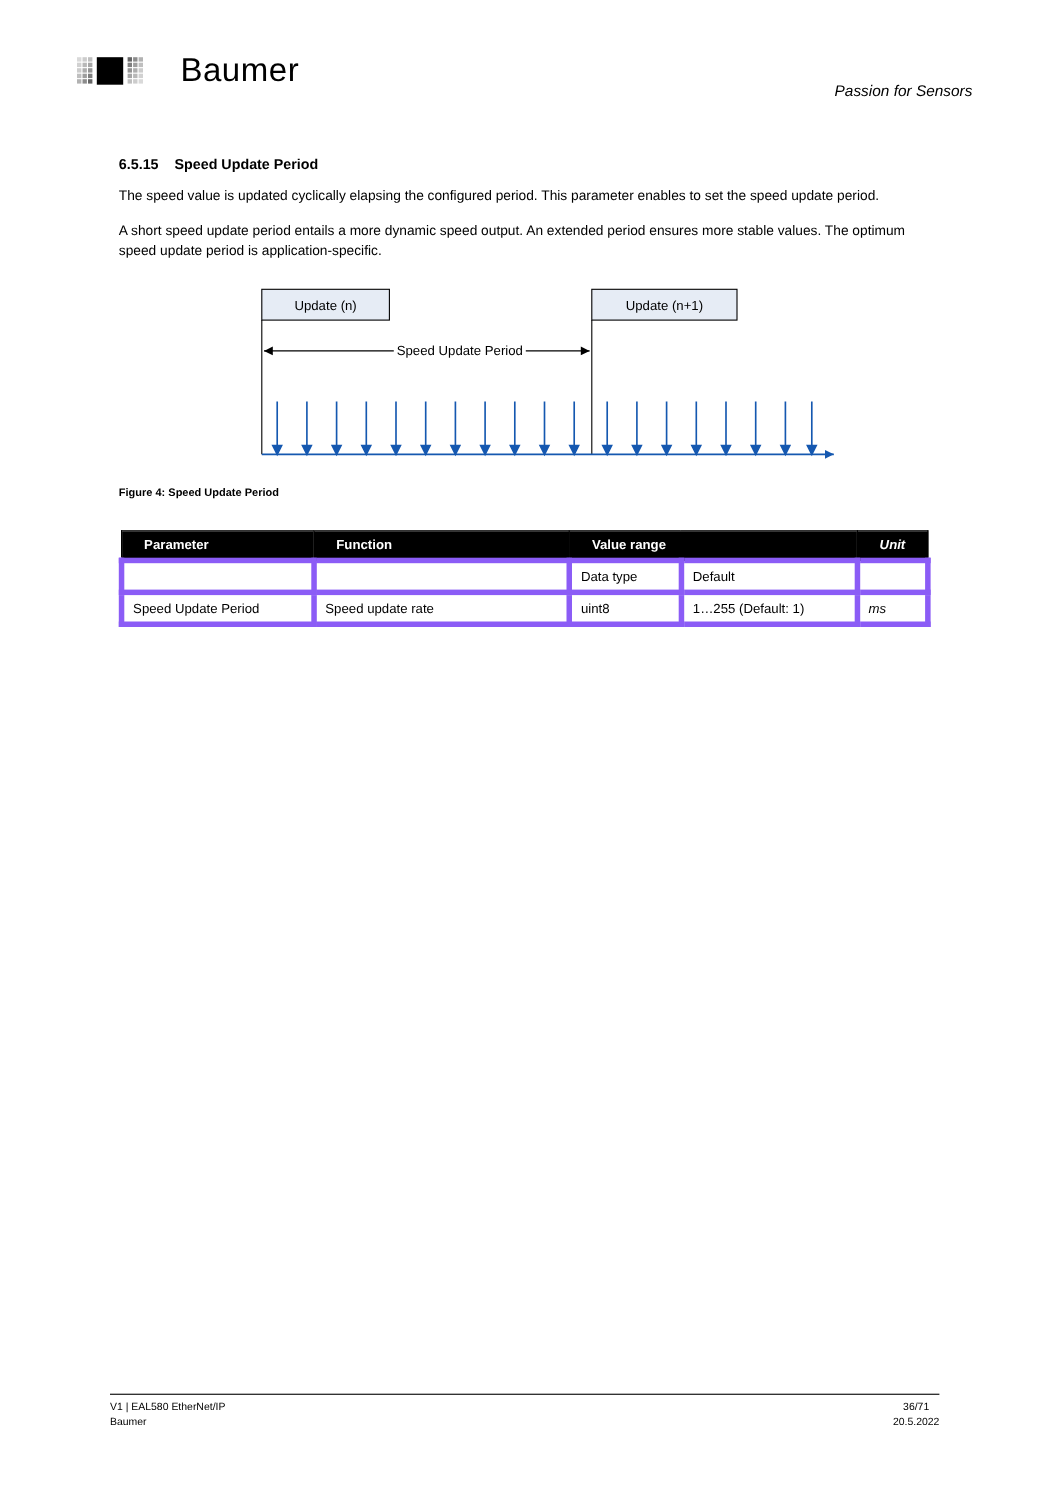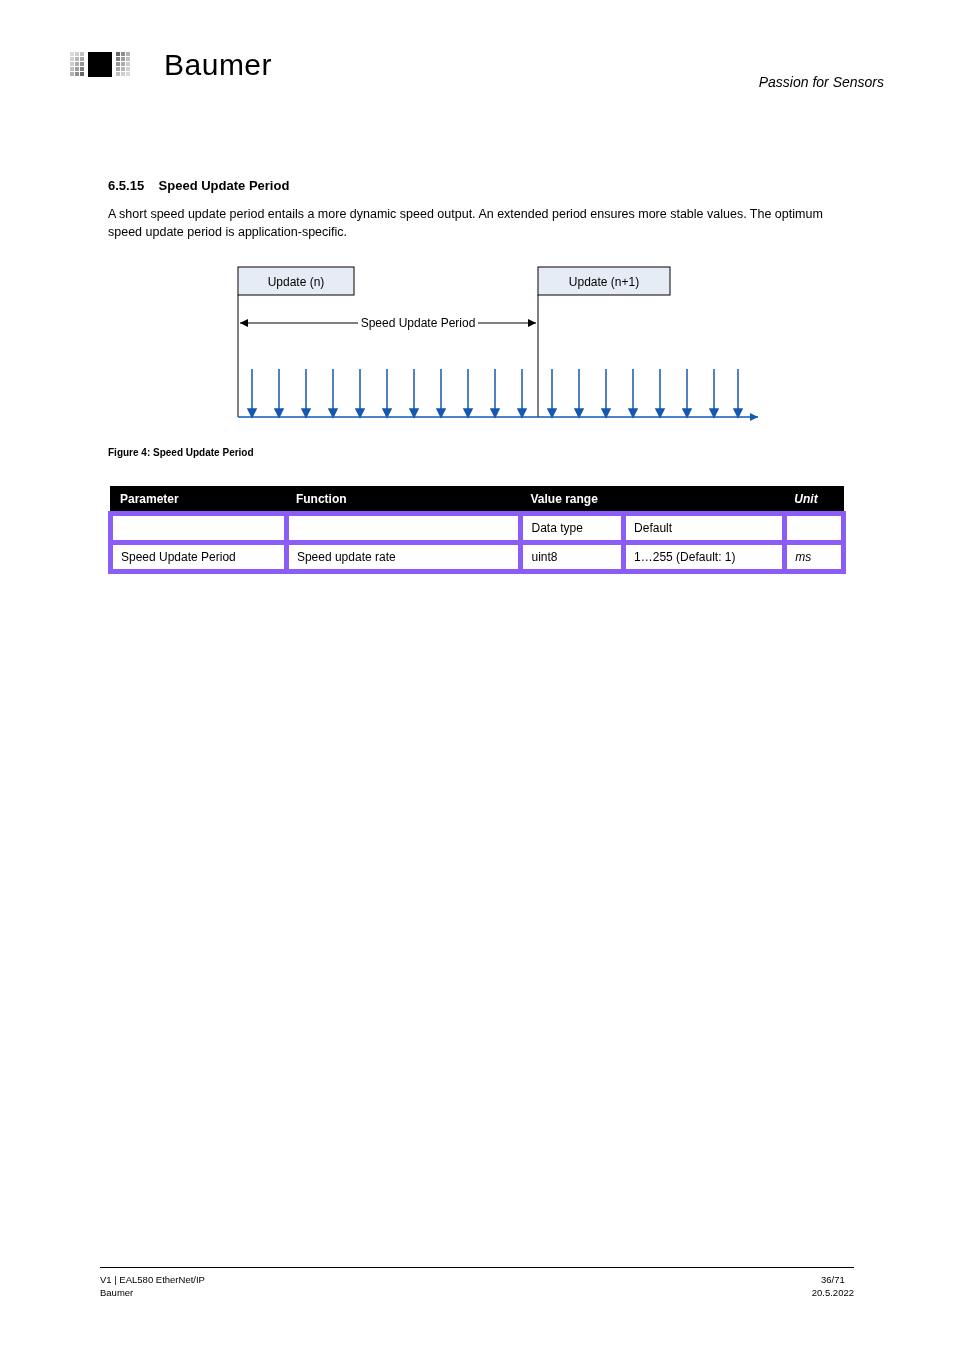--- a/index.html
+++ b/index.html
@@ -39,21 +39,20 @@
     top: 26px;
     font-size: 14px;
     font-style: italic;
     color: #000;
   }
   .content {
     position: absolute;
     top: 142px;
     left: 108px;
     right: 108px;
-    margin-top: 36px;
   }
   .section-heading {
     font-size: 13px;
     font-weight: bold;
     margin-bottom: 12px;
   }
   .body-text {
     font-size: 12.5px;
     line-height: 1.45;
     margin-bottom: 14px;
@@ -74,21 +73,21 @@
   table.info {
     border-collapse: collapse;
     width: 100%;
     font-size: 12px;
   }
   table.info th {
     background: #000;
     color: #fff;
     text-align: left;
     font-weight: bold;
-    padding: 5px 9px;
+    padding: 5px 20px;
     border: 1px solid #000;
   }
   table.info td {
     border: 5px solid #8b5cf6;
     padding: 5px 8px;
   }
   .col-param { width: 24%; }
   .col-func  { width: 32%; }
   .col-type  { width: 14%; }
   .col-def   { width: 22%; }
@@ -153,20 +152,21 @@
 </div>
 
 <div class="content">
 
   <h3 class="section-heading">
     <span>6.5.15</span>
     &nbsp;&nbsp;
     <span>Speed Update Period</span>
   </h3>
 
+  <p class="body-text">The speed value is updated cyclically elapsing the configured period. This parameter enables to set the speed update period.</p>
   <p class="body-text">A short speed update period entails a more dynamic speed output. An extended period ensures more stable values. The optimum speed update period is application-specific.</p>
 
   <div class="figure-wrap">
     <svg class="figure-svg" width="540" height="180">
 
       <rect x="10" y="8" width="116" height="28" fill="#e6ecf5" stroke="#000" stroke-width="1"></rect>
       <text x="68" y="27" text-anchor="middle" font-size="12" font-family="Arial">Update (n)</text>
 
       <rect x="310" y="8" width="132" height="28" fill="#e6ecf5" stroke="#000" stroke-width="1"></rect>
       <text x="376" y="27" text-anchor="middle" font-size="12" font-family="Arial">Update (n+1)</text>

